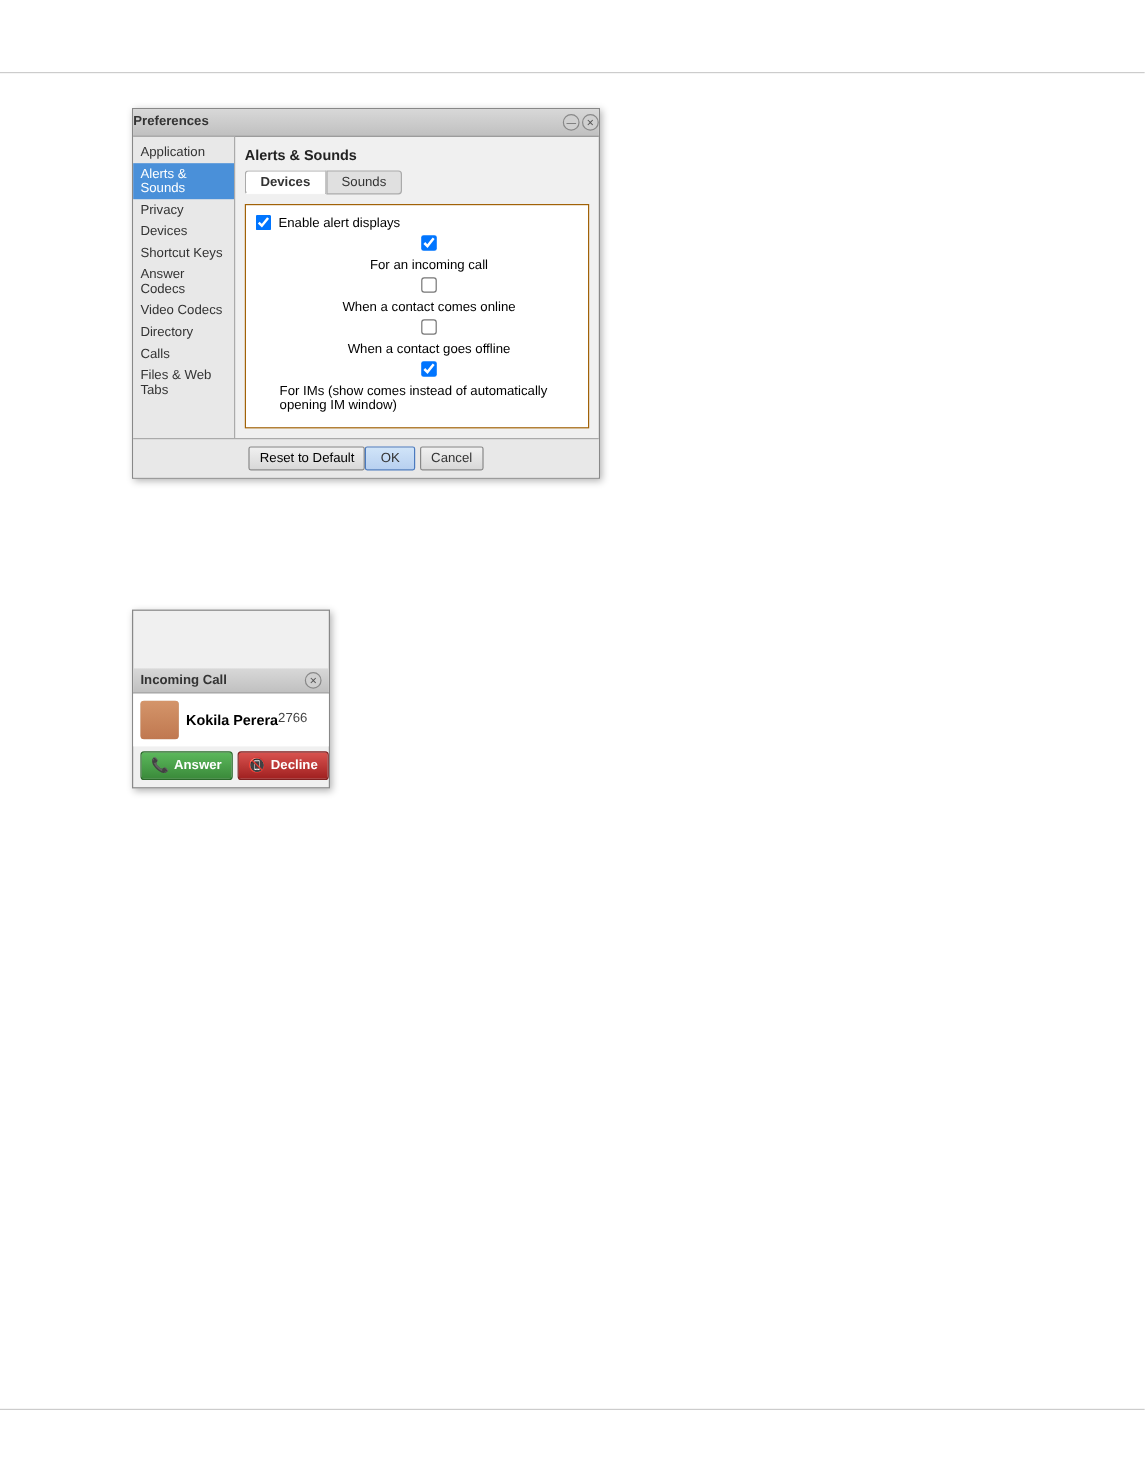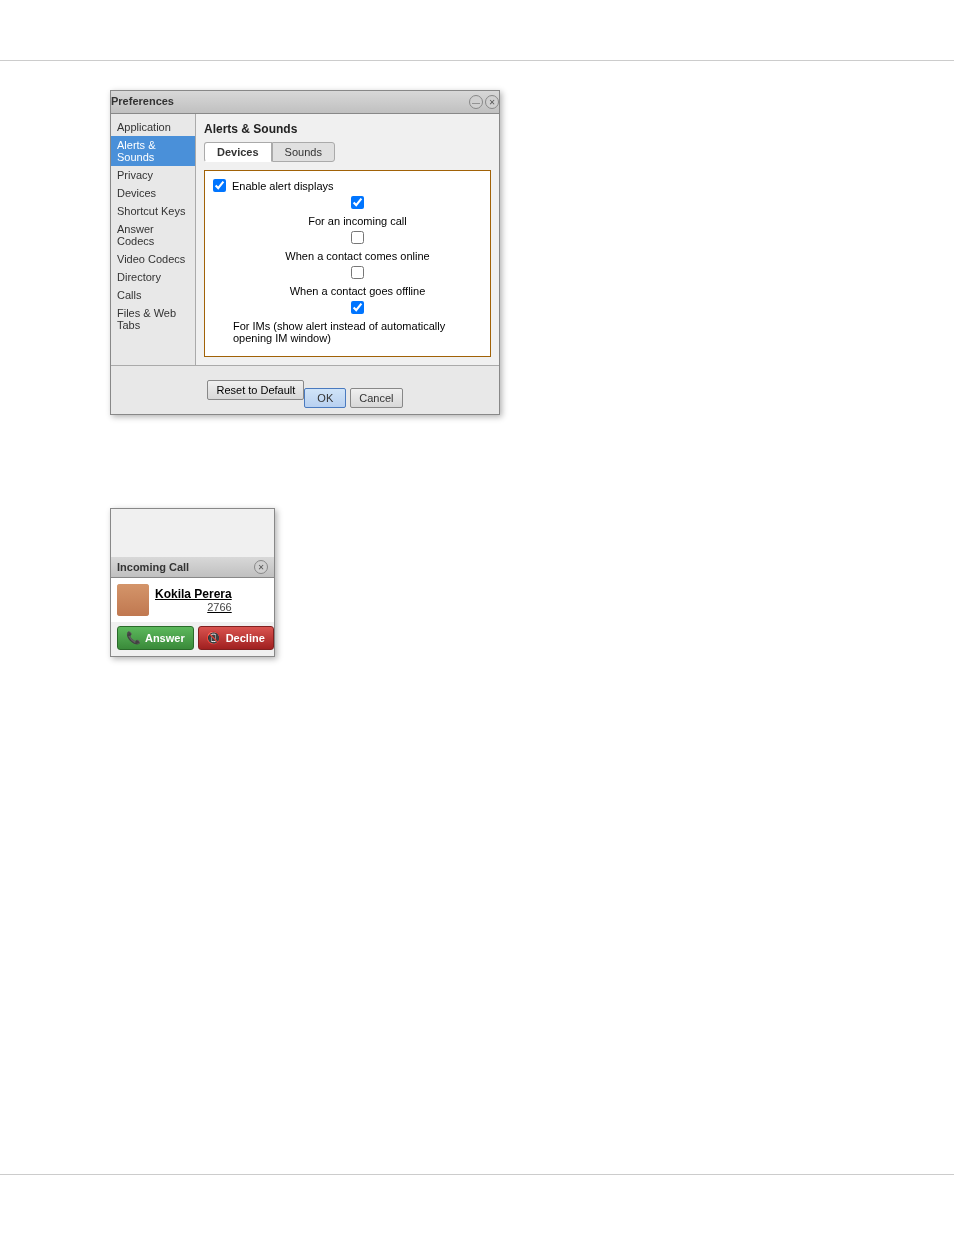--- a/index.html
+++ b/index.html
@@ -177,21 +177,20 @@
       padding: 3px 8px;
       font-size: 11px;
       border: 1px solid #888;
       background: linear-gradient(to bottom, #f0f0f0, #d8d8d8);
       cursor: pointer;
       border-radius: 2px;
     }
     .footer-right {
       display: flex;
       gap: 4px;
-      margin-top: 16px;
     }
     .btn-ok {
       padding: 3px 12px;
       font-size: 11px;
       border: 1px solid #4a7abf;
       background: linear-gradient(to bottom, #d0e4f8, #b8d0f0);
       cursor: pointer;
       border-radius: 2px;
       color: #333;
     }
@@ -261,22 +260,21 @@
     }
     .ic-avatar-img {
       width: 100%;
       height: 100%;
       
       background: linear-gradient(to bottom, #d4956a 0%, #c07850 100%);
       position: relative;
     }
     .ic-info {
       display: flex;
-      flex-direction: column;
-      text-decoration: underline;
+      flex-direction: row;
     }
     .ic-name {
       font-size: 12px;
       font-weight: bold;
       color: #000;
     }
     .ic-number {
       font-size: 11px;
       color: #444;
       text-align: right;
@@ -370,21 +368,21 @@
         <div class="sub-checkbox-row">
           <input type="checkbox" style="">
           <span>When a contact comes online</span>
         </div>
         <div class="sub-checkbox-row">
           <input type="checkbox" style="">
           <span>When a contact goes offline</span>
         </div>
         <div class="sub-checkbox-row">
           <input type="checkbox" checked="" style="">
-          <span>For IMs (show alert instead of automatically opening IM window)</span>
+          <span>For IMs (show comes instead of automatically opening IM window)</span>
         </div>
       </div>
     </div>
   </div>
 
   <div class="dialog-footer">
     <button class="btn-reset">Reset to Default</button>
     <div class="footer-right">
       <button class="btn-ok">OK</button>
       <button class="btn-cancel">Cancel</button>

